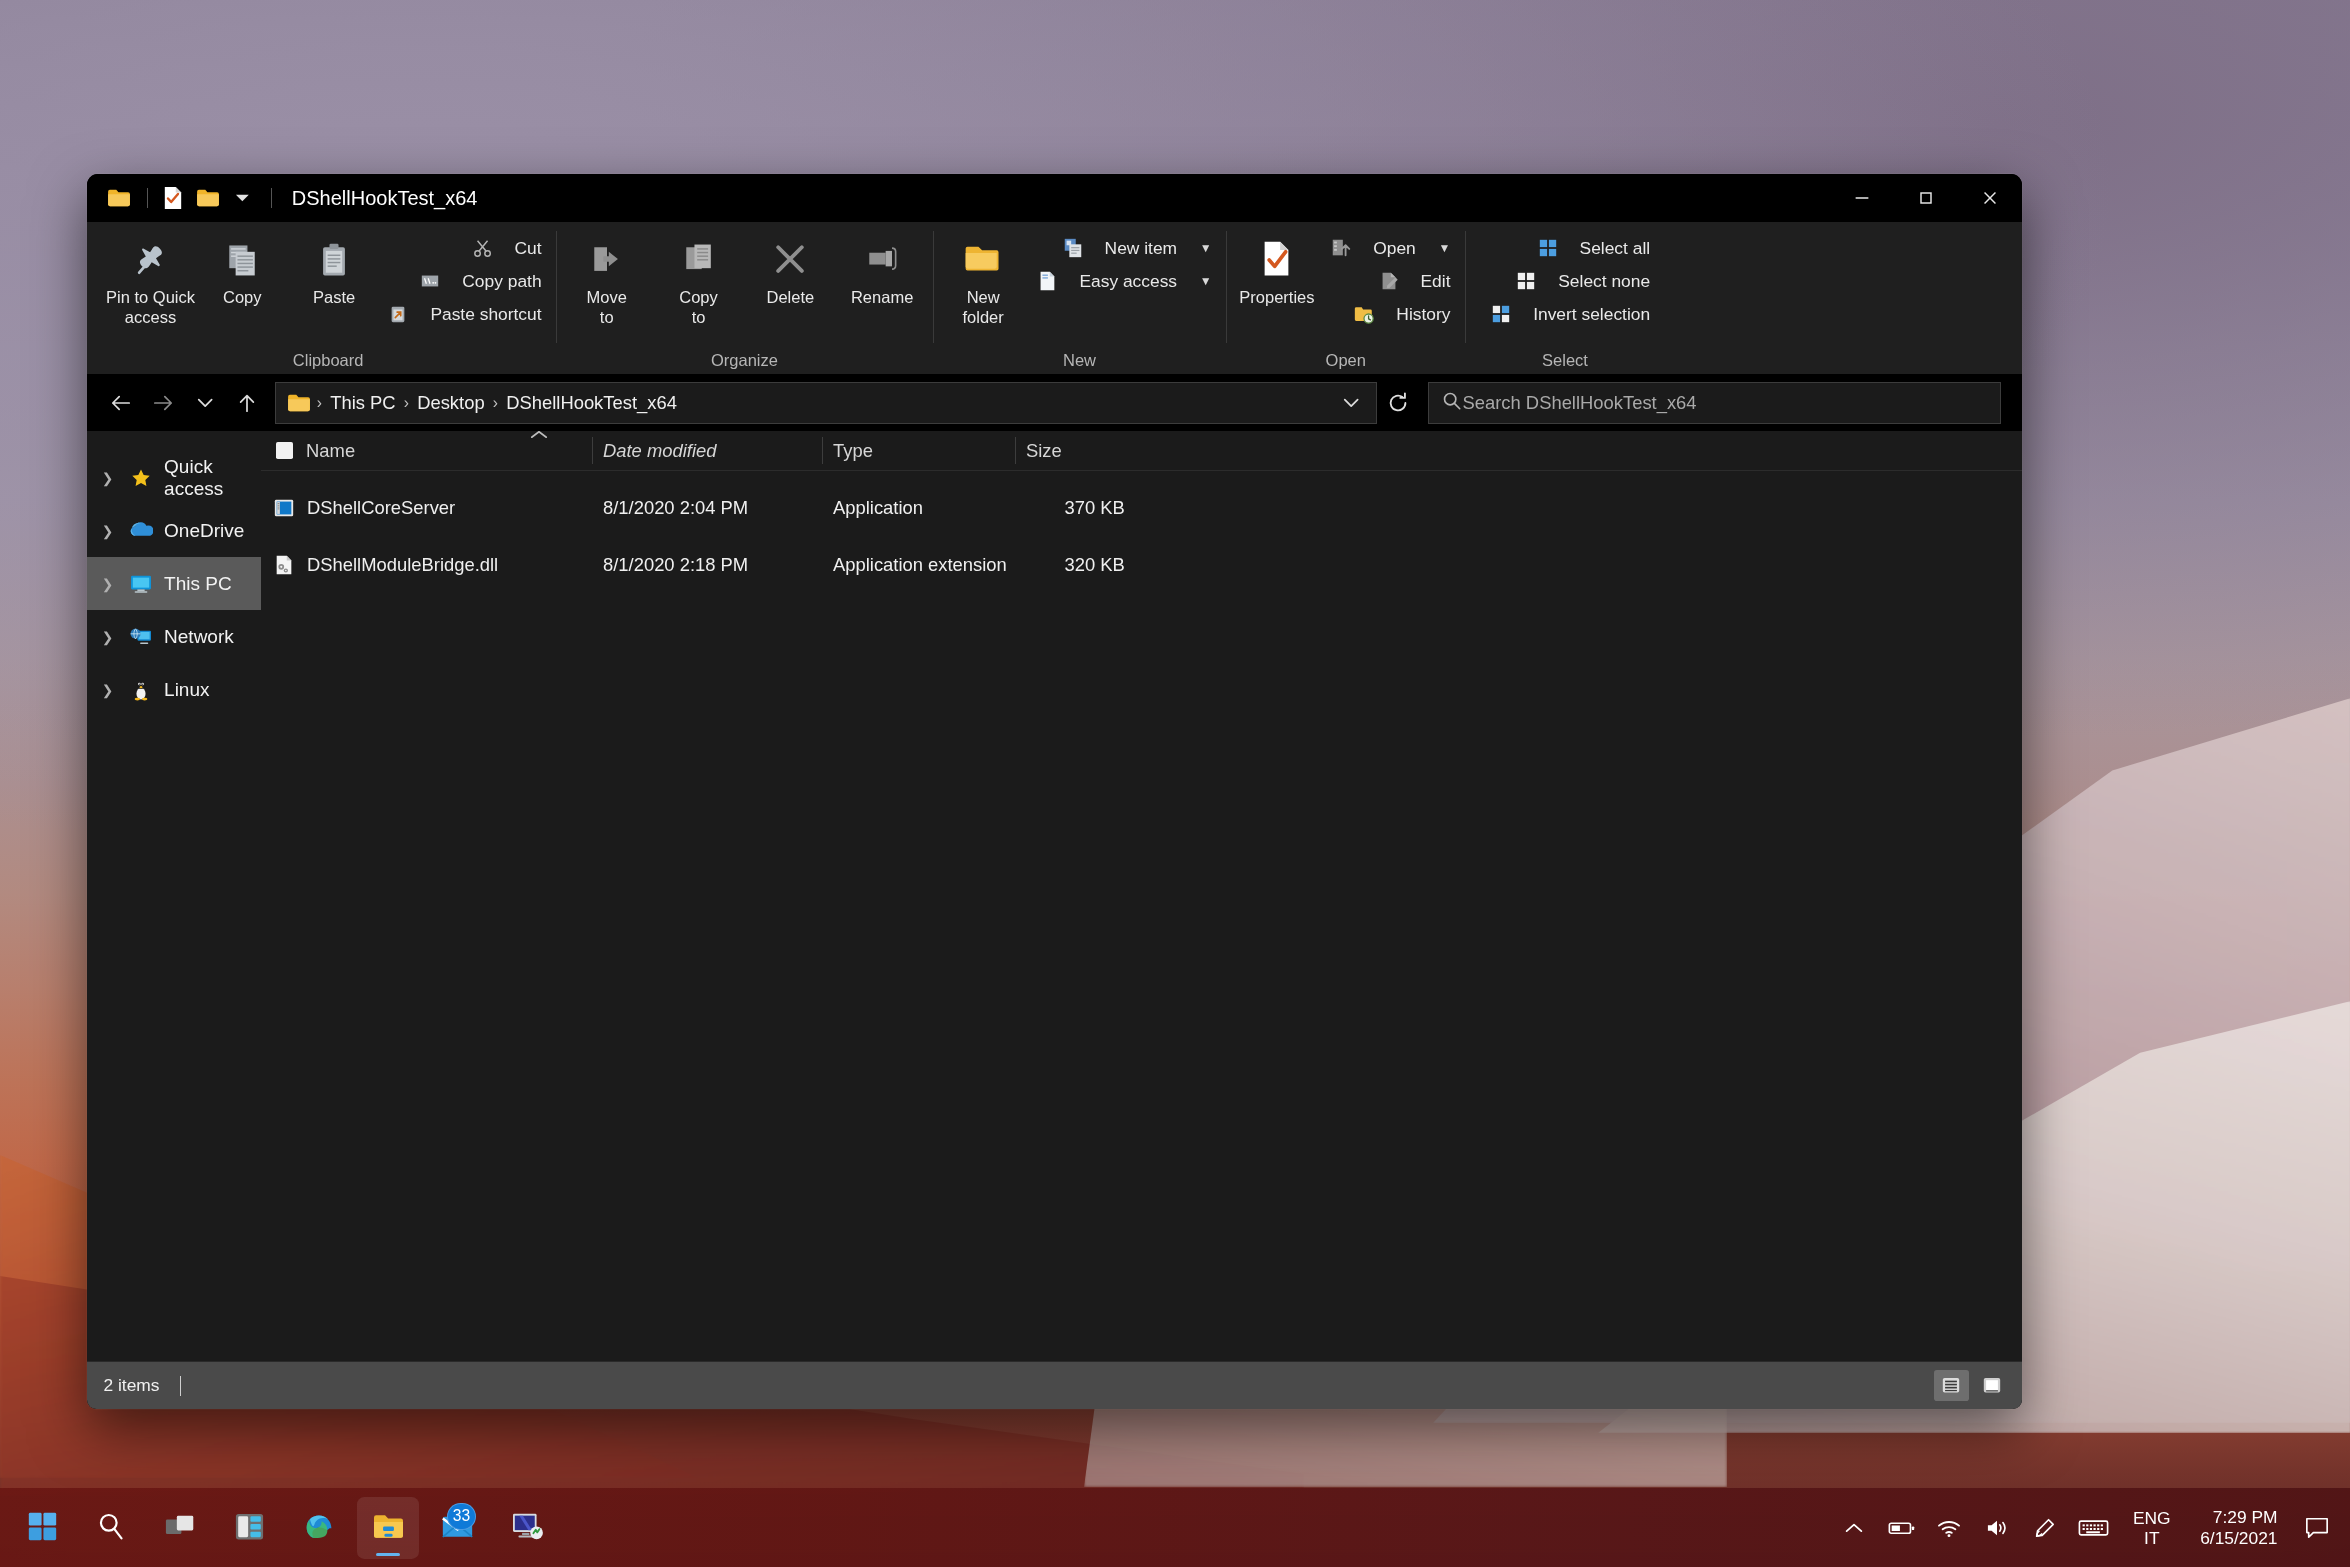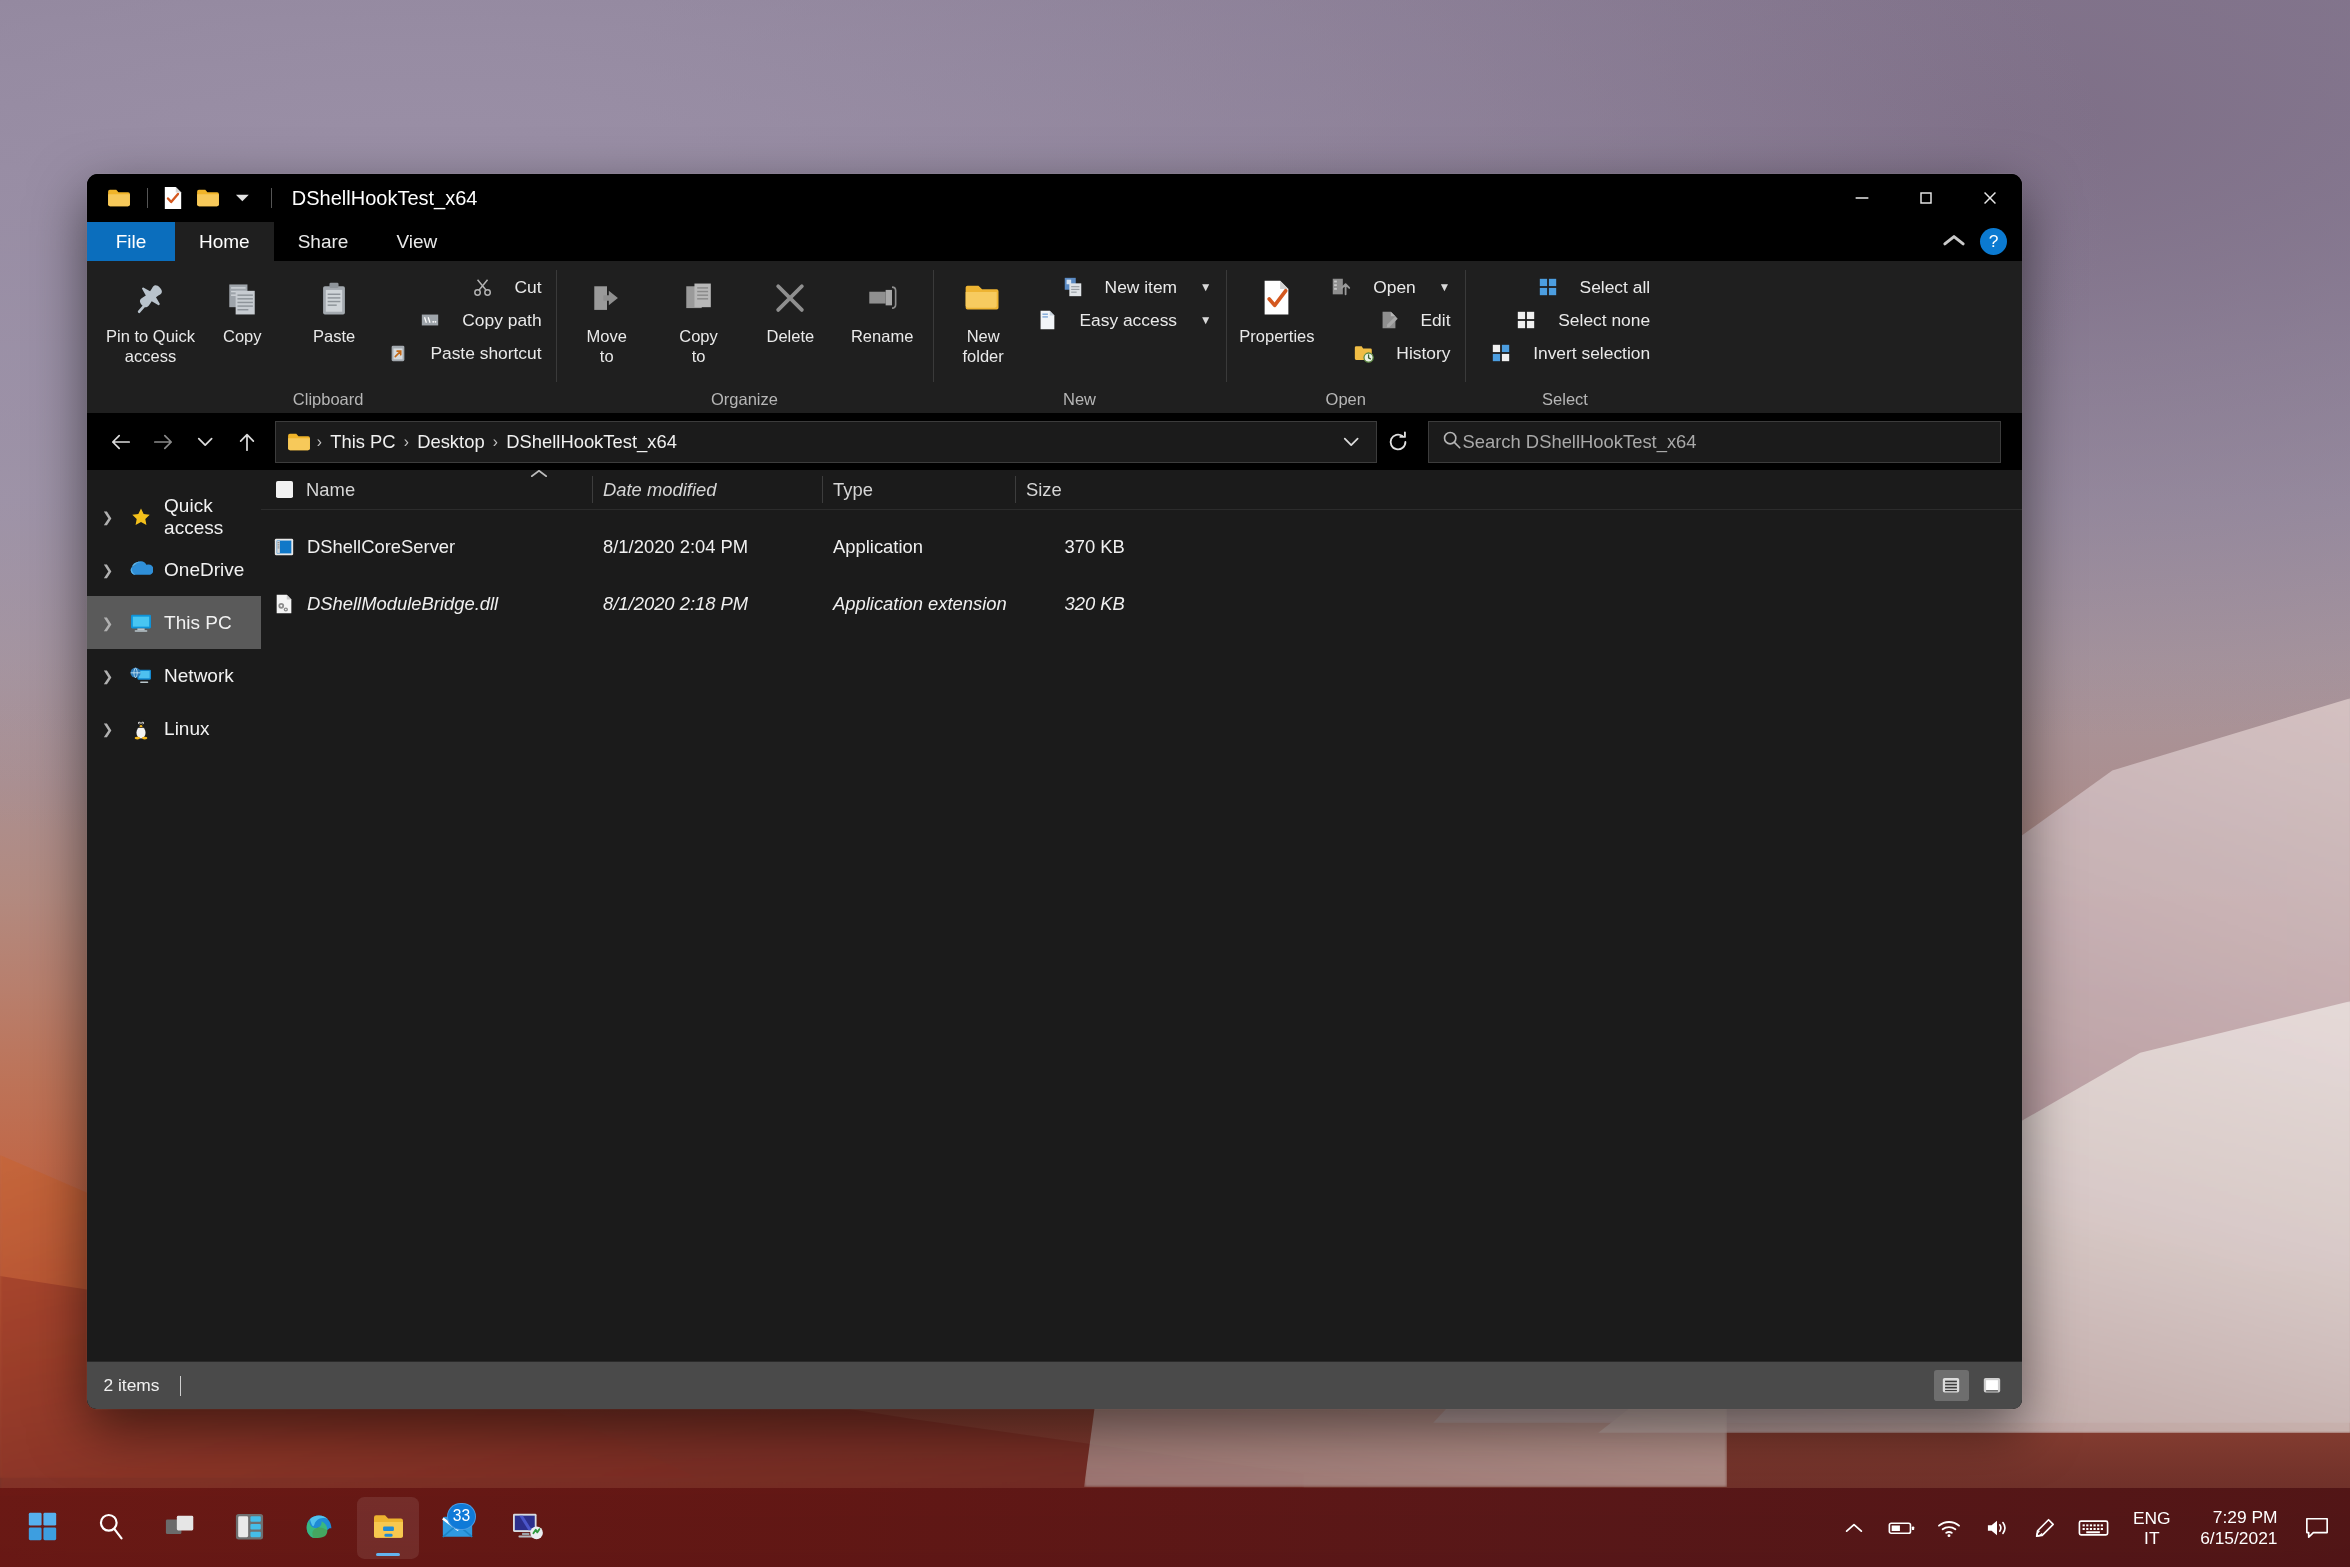--- a/index.html
+++ b/index.html
@@ -315,34 +315,20 @@
           </svg>
       </div>
       <div class="win-btn close">
         <svg width="20" height="20" viewBox="0 0 22 22">
             <path d="M5 5l12 12M17 5L5 17" stroke="#e8e8e8" stroke-width="1.6"></path>
           </svg>
       </div>
     </div>
   </div>
 
-  <div id="tab-strip">
-    <div class="rib-tab file">File</div>
-    <div class="rib-tab active">Home</div>
-    <div class="rib-tab">Share</div>
-    <div class="rib-tab">View</div>
-    <div class="tab-right">
-      <div>
-        <svg width="26" height="16.5" viewBox="0 0 28 18">
-            <path d="M4 13l10-8 10 8" stroke="#c9c9c9" stroke-width="3.2" fill="none" stroke-linecap="round" stroke-linejoin="round"></path>
-          </svg>
-      </div>
-      <div class="help-badge">?</div>
-    </div>
-  </div>
 
   <div id="ribbon">
 
     <div class="rib-group">
       <div class="rib-group-body">
         <div class="big-btn">
           <div class="glyph">
             <svg width="40" height="40" viewBox="0 0 44 44">
                 <path d="M27 7c3 0 7 4 7 7 0 2-2 3-3.5 4l-3 2 4 7c.6 1.1-.6 2.3-1.7 1.6l-7-4-2 3c-1 1.5-2 3.5-4 3.5-3 0-7-4-7-7 0-2 2-3 3.5-4l3-2-4-7c-.6-1.1.6-2.3 1.7-1.6l7 4 2-3C24 9 25 7 27 7z" fill="#b9c3cc"></path>
                 <path d="M15 29l-6 7" stroke="#b9c3cc" stroke-width="3" stroke-linecap="round"></path>
@@ -768,21 +754,21 @@
                 <rect x="5" y="12.5" width="2" height="1" fill="#888"></rect>
               </svg>
           </span>
           <span>DShellCoreServer</span>
         </div>
         <div class="cell date">8/1/2020 2:04 PM</div>
         <div class="cell type">Application</div>
         <div class="cell size">370 KB</div>
       </div>
 
-      <div class="file-row" style="margin-top:13px;font-style:italic;">
+      <div class="file-row" style="margin-top:13px;">
         <div class="cell name">
           <span class="file-ico">
             <svg width="22" height="22" viewBox="0 0 24 24">
                 <path d="M4 2h11l5 5v15H4z" fill="#f4f4f4"></path>
                 <path d="M15 2l5 5h-5z" fill="#cacaca"></path>
                 <circle cx="9" cy="14" r="3.1" fill="#8b8b8b"></circle>
                 <circle cx="9" cy="14" r="1.2" fill="#f4f4f4"></circle>
                 <circle cx="14" cy="18" r="2.3" fill="#8b8b8b"></circle>
                 <circle cx="14" cy="18" r="0.9" fill="#f4f4f4"></circle>
               </svg>

